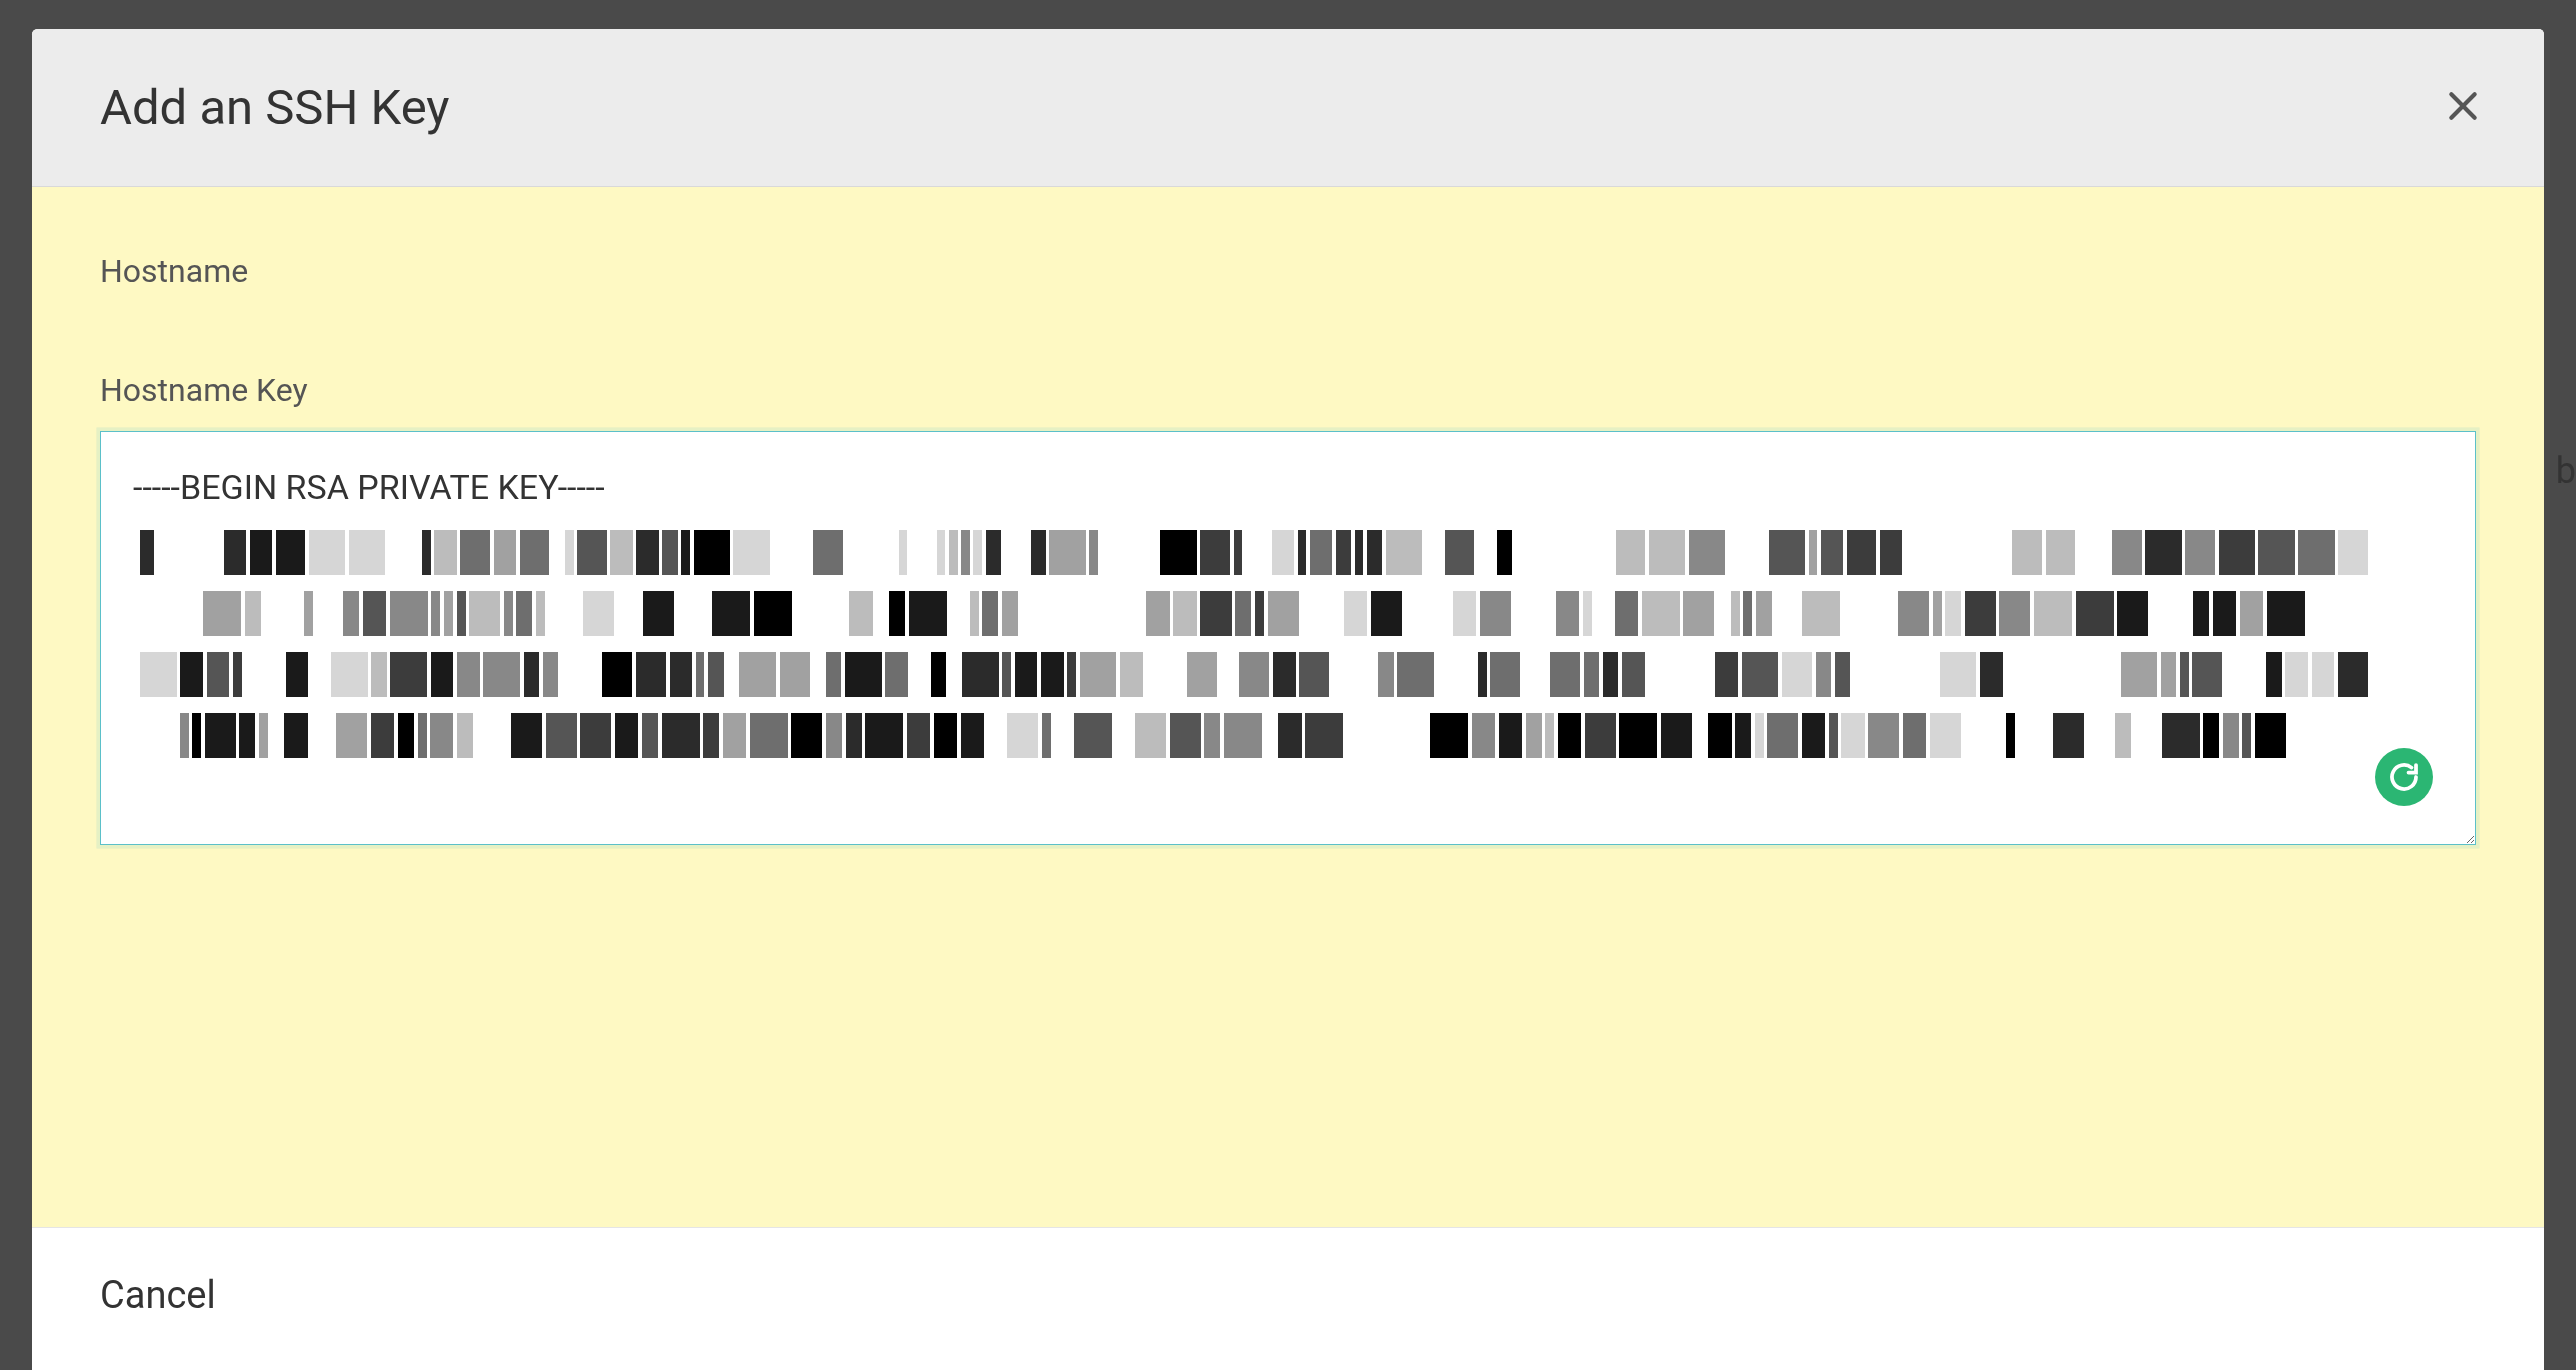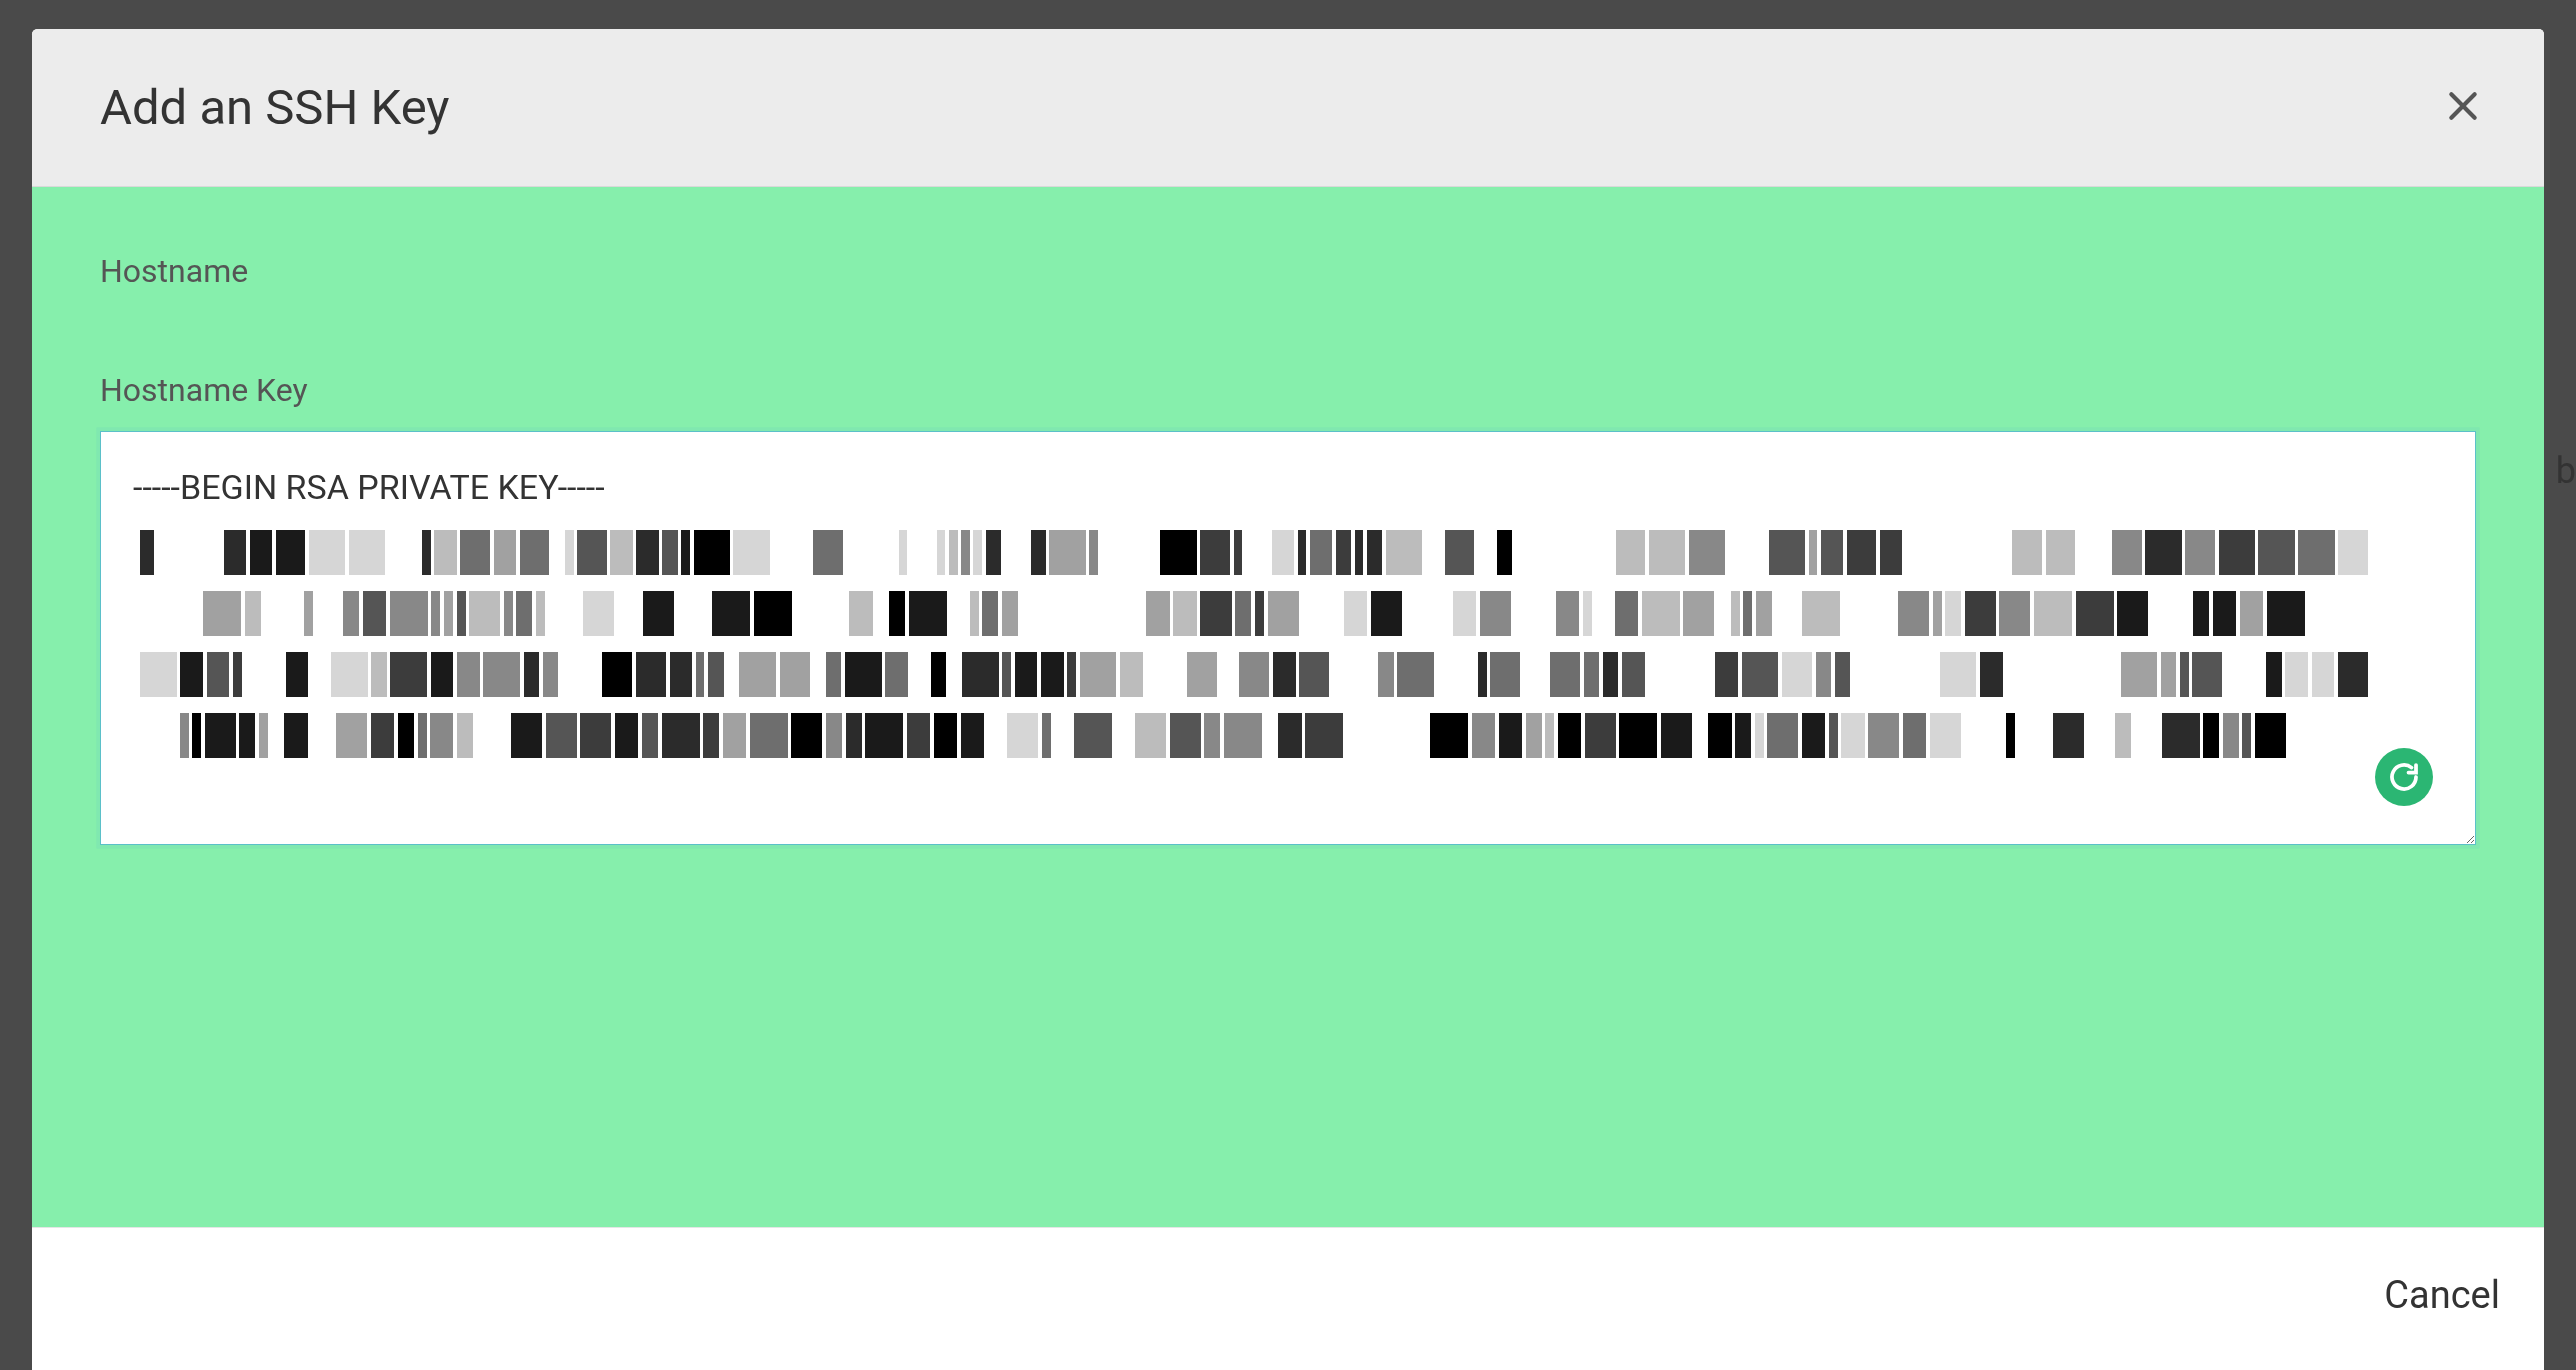--- a/index.html
+++ b/index.html
@@ -48,21 +48,21 @@
     padding: 7.2px;
     color: #555555;
     display: flex;
     align-items: center;
     justify-content: center;
   }
   .close-btn svg { width: 40px; height: 40px; }
   .modal-body {
     padding: 65px 68px 36px 68px;
     flex: 1;
-    background: #86efac;
+    background: #fef9c3;
   }
   .field-group { margin-bottom: 81px; }
   .field-label {
     font-size: 32px;
     color: #555555;
     margin-bottom: 21.6px;
     display: block;
   }
   .text-input {
     width: 100%;
@@ -118,23 +118,22 @@
     border-radius: 50%;
     background: #2bb673;
     display: flex;
     align-items: center;
     justify-content: center;
     pointer-events: none;
   }
   .grammarly-badge svg { width: 36px; height: 36px; }
   .modal-footer {
     border-top: 0.9px solid #e5e5e5;
-    padding: 45px 44px 54px;
-    display: flex;
-    justify-content: flex-end;
+    padding: 45px 68px 54px;
+    display: flex;
     align-items: center;
     gap: 63px;
     background: #ffffff;
   }
   .btn-cancel {
     background: none;
     border: none;
     font-size: 38px;
     color: #333333;
     cursor: pointer;

